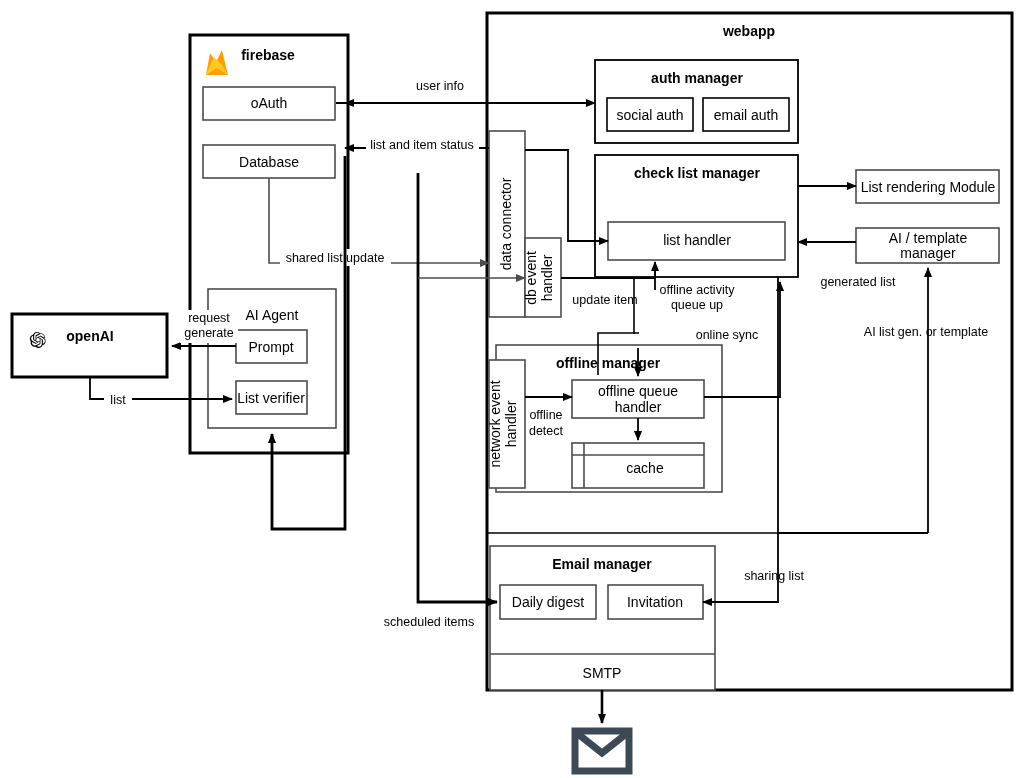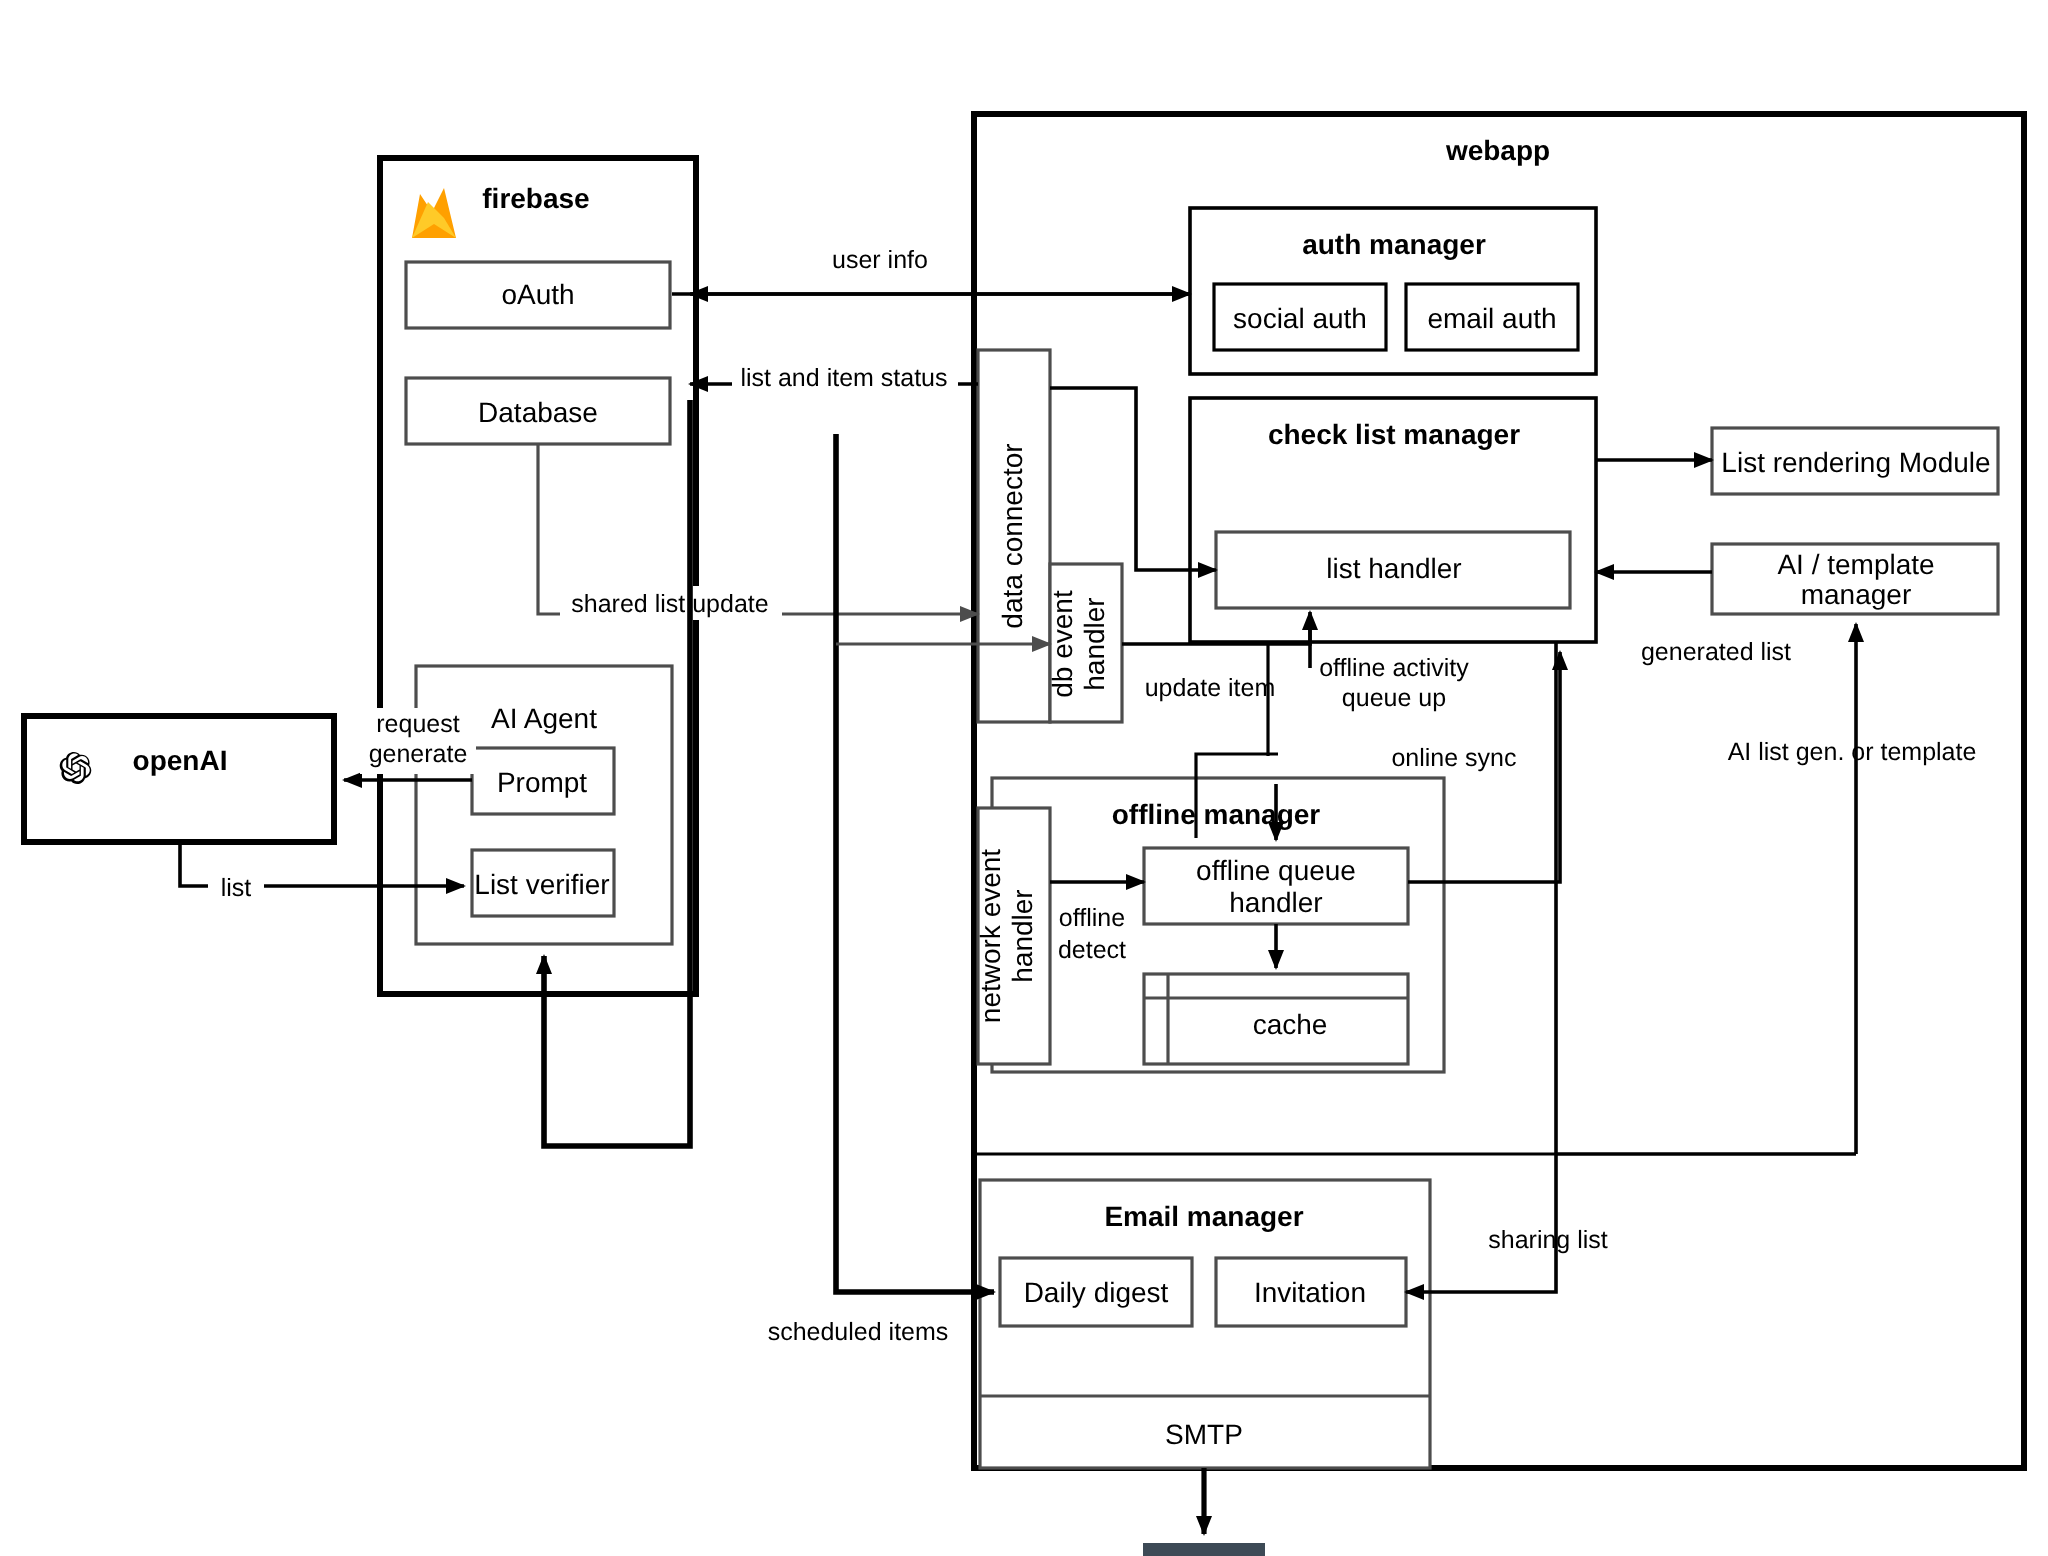--- a/index.html
+++ b/index.html
@@ -1,18 +1,18 @@
 <!DOCTYPE html>
 <html><head>
 <meta charset="utf-8">
 <style>
   html,body{margin:0;padding:0;background:#fff;}
   body{width:1024px;height:778px;position:relative;overflow:hidden;
        font-family:"Liberation Sans","DejaVu Sans",sans-serif;}
-  #stage{position:absolute;left:0;top:0;width:1024px;height:556px;margin-top:44px;}
+  #stage{position:absolute;left:0;top:0;width:1024px;height:556px;}
   svg{position:absolute;left:0;top:0;width:1024px;height:778px;}
   .boxlbl{font-size:14px;fill:#000;}
   .boxlbl-b{font-size:14px;font-weight:bold;fill:#000;}
   .edgelbl{font-size:12.5px;fill:#000;}
 </style>
 </head>
 <body>
 
 <div id="stage">
 <svg viewBox="0 0 1024 778" xmlns="http://www.w3.org/2000/svg">

